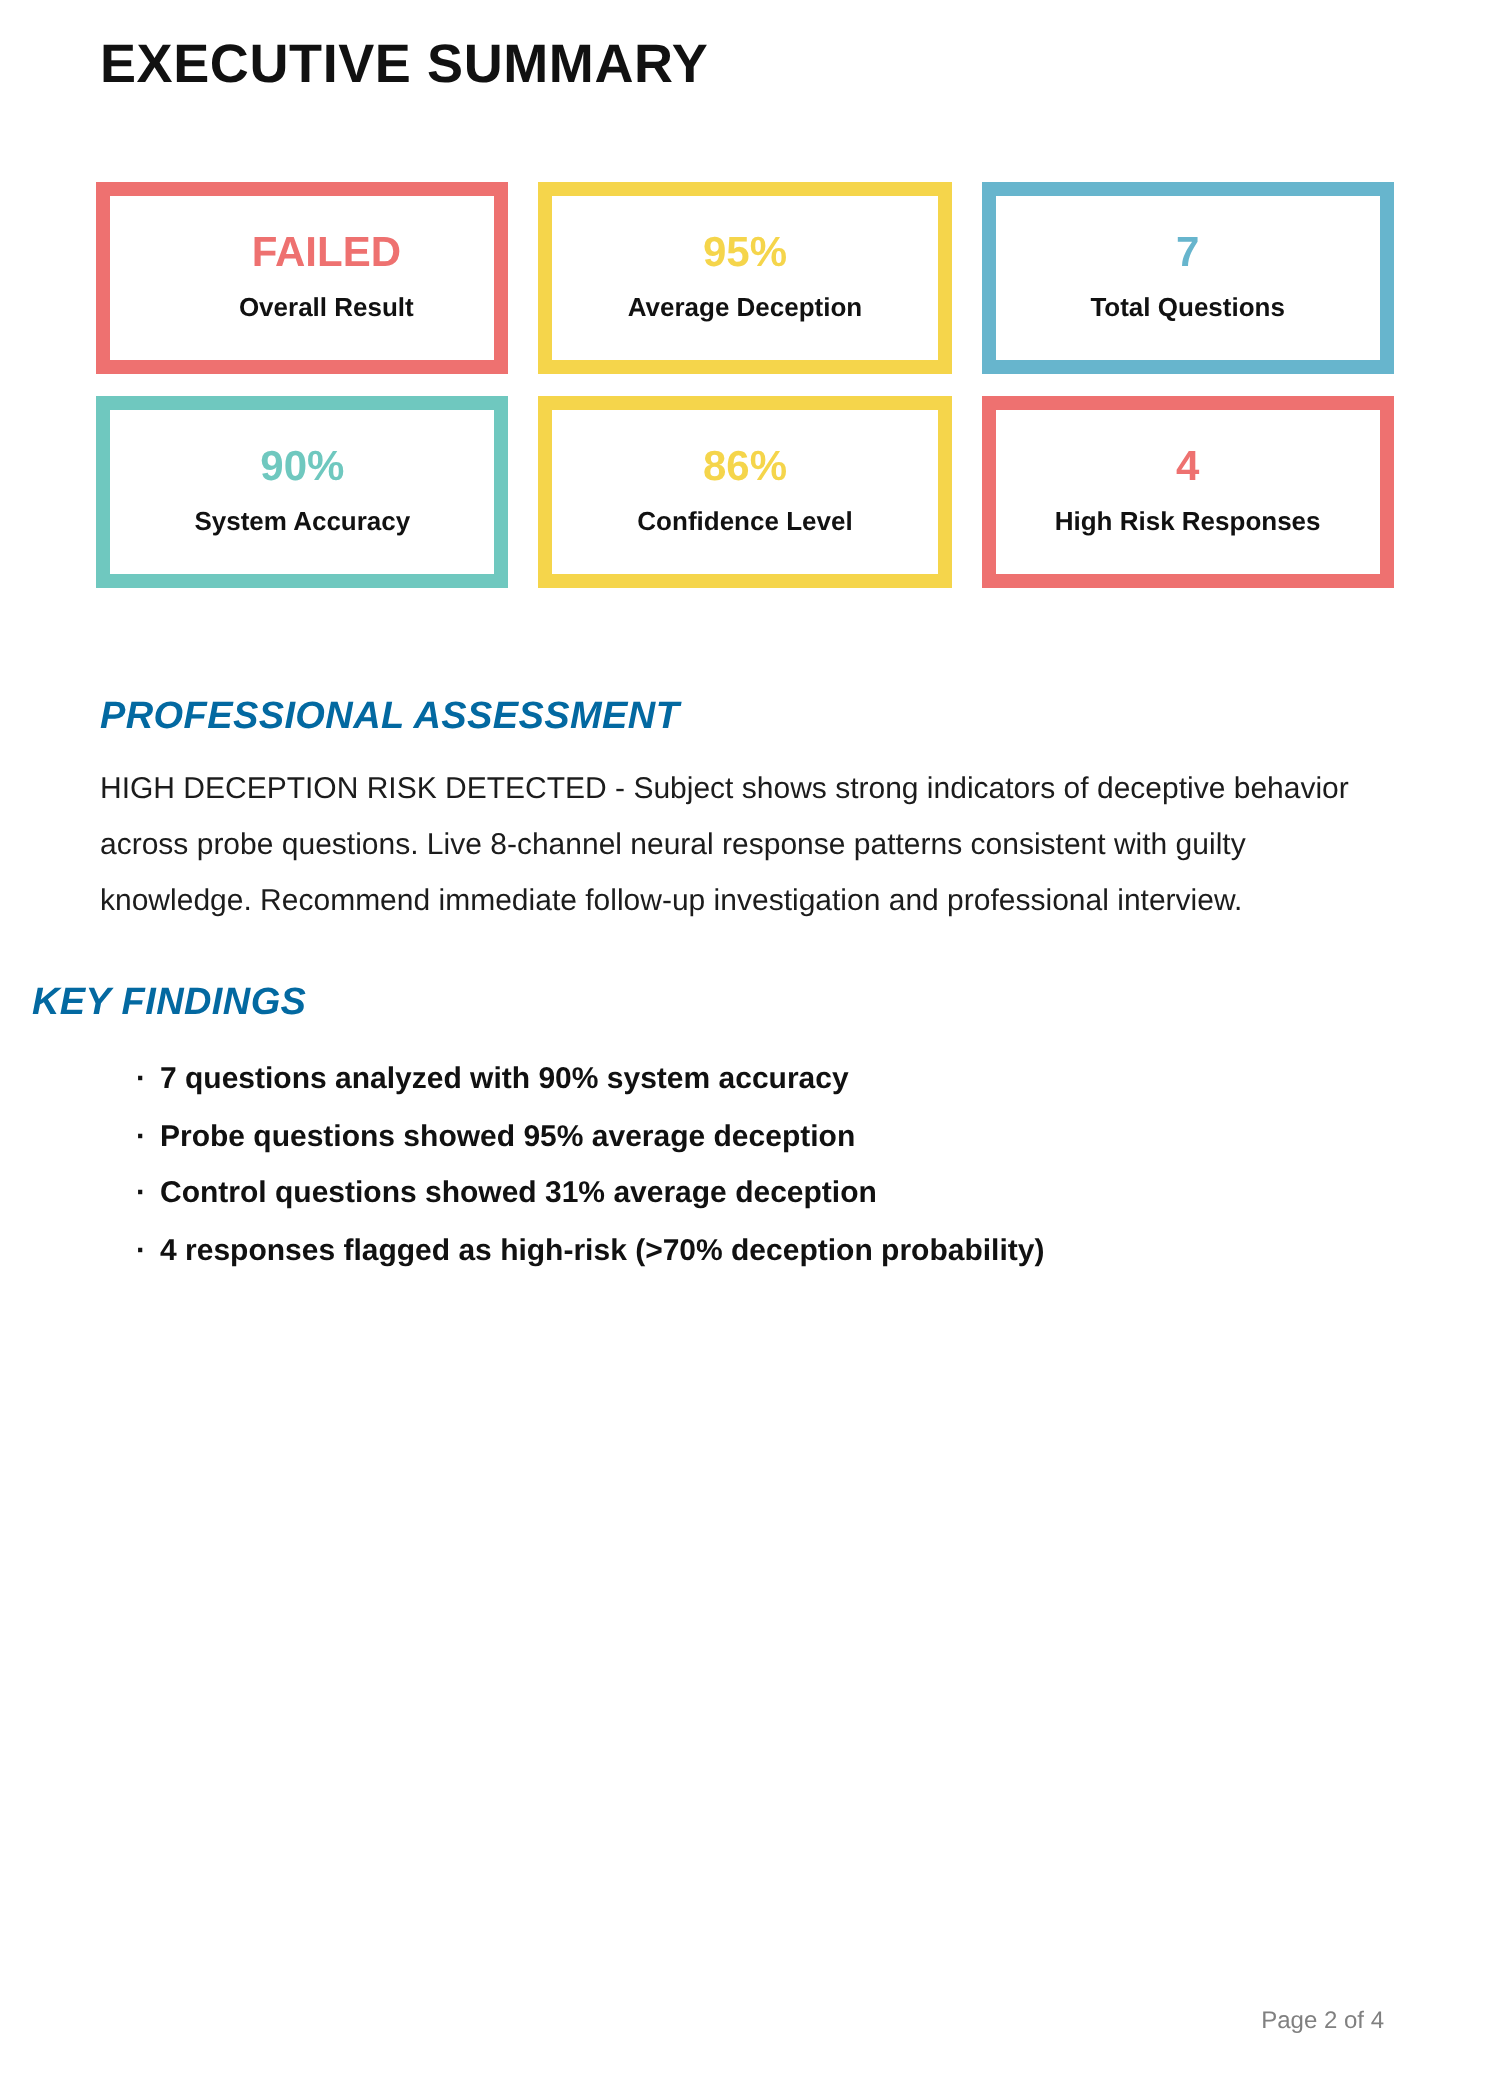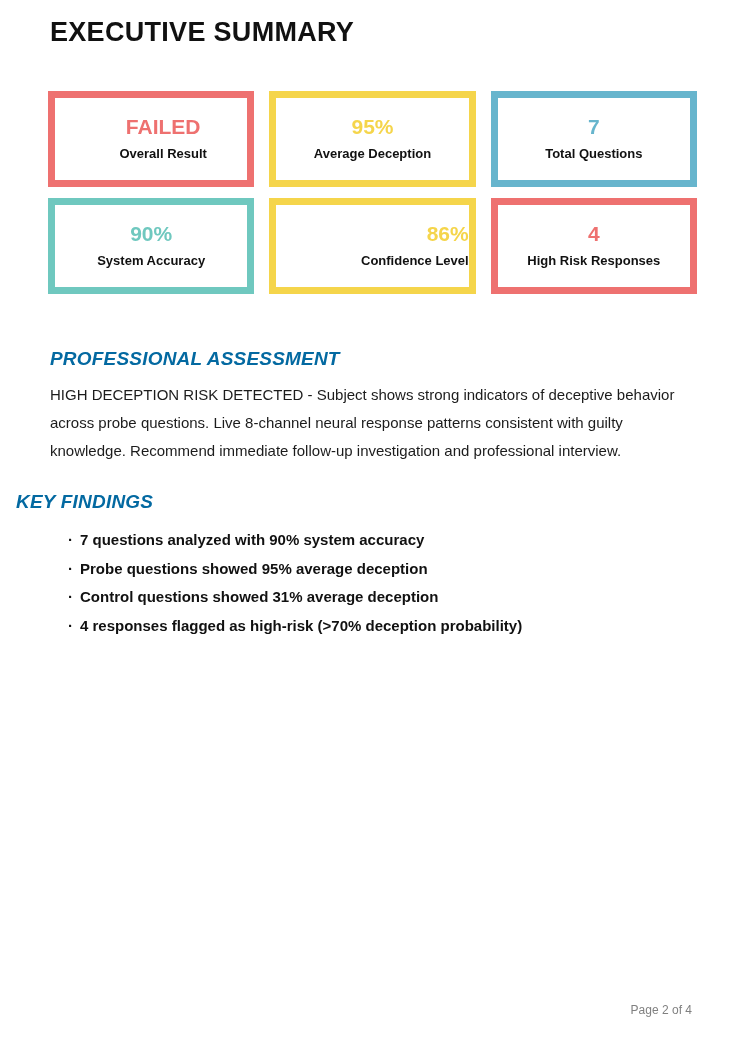--- a/index.html
+++ b/index.html
@@ -107,21 +107,21 @@
       <div class="stat-label">Average Deception</div>
     </div>
     <div class="stat-card" style="border-color: rgb(103, 181, 205);">
       <div class="stat-value" style="color: rgb(103, 181, 205);">7</div>
       <div class="stat-label">Total Questions</div>
     </div>
     <div class="stat-card" style="border-color: rgb(111, 200, 191);">
       <div class="stat-value" style="color: rgb(111, 200, 191);">90%</div>
       <div class="stat-label">System Accuracy</div>
     </div>
-    <div class="stat-card" style="border-color: rgb(245, 213, 75); align-items: flex-end;">
+    <div class="stat-card" style="border-color: rgb(245, 213, 75);">
       <div class="stat-value" style="color: rgb(245, 213, 75);">86%</div>
       <div class="stat-label">Confidence Level</div>
     </div>
     <div class="stat-card" style="border-color: rgb(238, 113, 112);">
       <div class="stat-value" style="color: rgb(238, 113, 112);">4</div>
       <div class="stat-label">High Risk Responses</div>
     </div>
   </div>
 
   <h2 class="section-heading assessment">PROFESSIONAL ASSESSMENT</h2>

